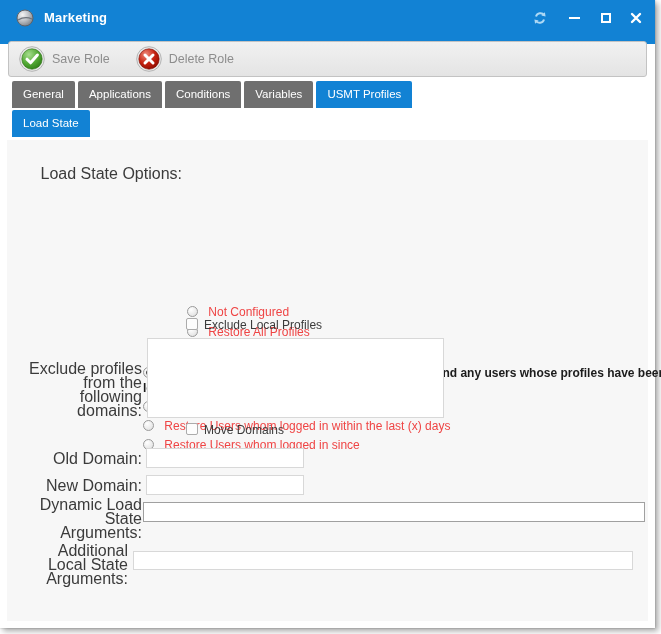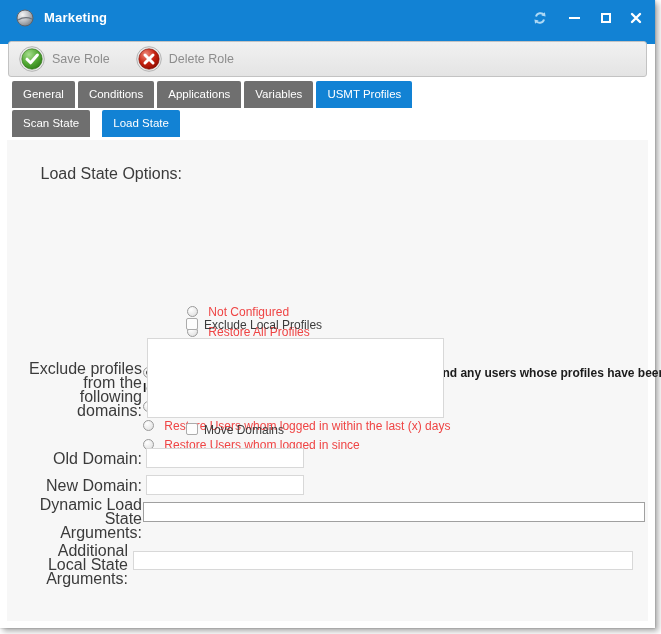--- a/index.html
+++ b/index.html
@@ -132,28 +132,27 @@
         <circle cx="13" cy="13" r="12.3" fill="#e9e9e9" stroke="#b3b3b3" stroke-width="1"></circle>
         <circle cx="13" cy="13" r="10.2" fill="url(#red)" stroke="#7c0a00" stroke-width=".6"></circle>
         <path d="M9 9 L17 17 M17 9 L9 17" stroke="#fff" stroke-width="3" stroke-linecap="round"></path>
       </svg>
       <span class="tb-label">Delete Role</span>
     </div>
   </div>
 
   <div class="tabrow" id="main-tabs">
     <div class="tab">General</div>
+    <div class="tab">Applications</div>
     <div class="tab">Conditions</div>
-    <div class="tab">Applications</div>
     <div class="tab">Variables</div>
     <div class="tab active">USMT Profiles</div>
   </div>
 
   <div class="tabrow" id="sub-tabs">
-    <div class="tab">Scan State</div>
     <div class="tab active">Load State</div>
   </div>
 
   <div id="form-panel">
 
     <div class="flabel" style="left:30px; top:27px; width:145px;">Load State Options:</div>
 
     <div id="lso-group">
       <label class="radio-opt">
         <span class="radio"></span>

